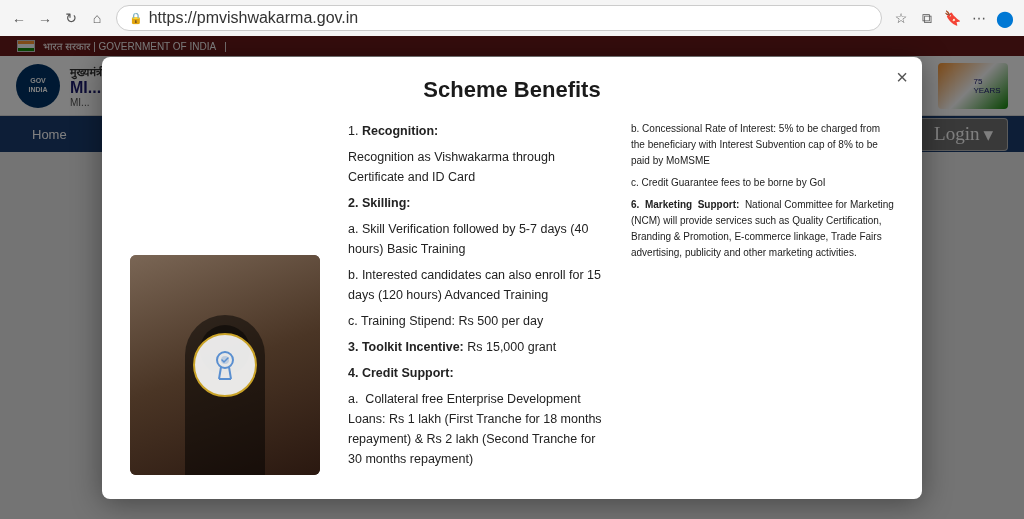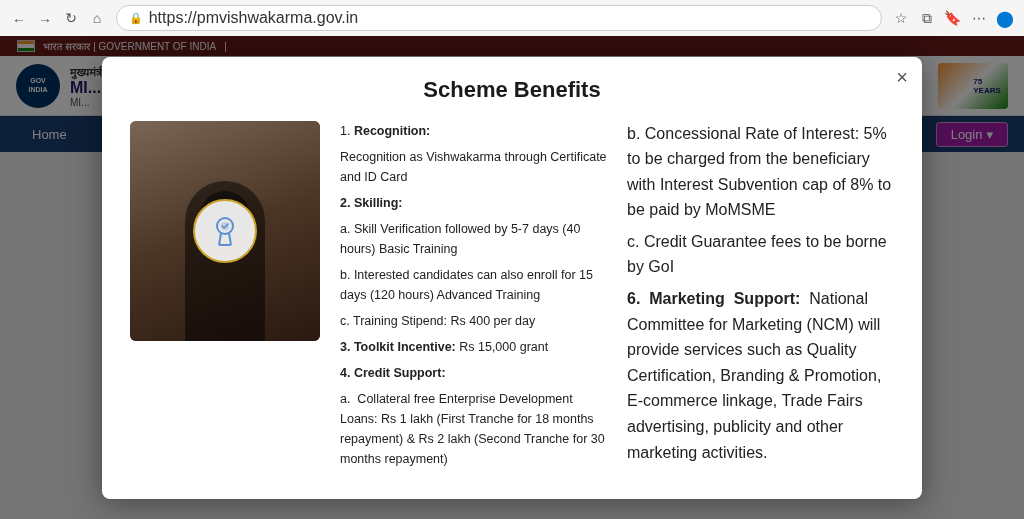--- a/index.html
+++ b/index.html
@@ -167,30 +167,31 @@
       color: white;
       font-size: 13px;
       padding: 0 16px;
       height: 44px;
       display: flex;
       align-items: center;
       cursor: pointer;
     }
     .nav-spacer { flex: 1; }
     .login-btn {
-      background: #a21caf;
+      background: #737373;
       color: white;
       border: 1px solid rgba(255,255,255,0.5);
       padding: 4px 14px;
       border-radius: 4px;
       cursor: pointer;
-      font-size: 13px;
+      font-size: 19px;
       display: flex;
       align-items: center;
       gap: 4px;
+      font-family: Liberation Serif, serif;
     }
 
     
     .modal-overlay {
       position: absolute;
       top: 0;
       left: 0;
       right: 0;
       bottom: 0;
       background: rgba(0,0,0,0.5);
@@ -224,21 +225,22 @@
     }
     .modal-title {
       text-align: center;
       font-size: 22px;
       font-weight: bold;
       color: #1a1a1a;
       margin-bottom: 18px;
     }
     .modal-body {
       display: flex;
-      gap: 20px;
+      gap: 28px;
+      align-items: flex-end;
     }
     .modal-image-side {
       flex: 0 0 190px;
       display: flex;
       flex-direction: column;
       align-items: center;
     }
     .craftsman-img {
       width: 190px;
       height: 220px;
@@ -272,21 +274,21 @@
       gap: 20px;
     }
     .col-left {
       flex: 1;
       font-size: 12.5px;
       line-height: 1.6;
       color: #222;
     }
     .col-right {
       flex: 1;
-      font-size: 16px;
+      font-size: 10px;
       line-height: 1.6;
       color: #222;
     }
     .bold { font-weight: bold; }
     p { margin-bottom: 6px; }
   </style>
 </head>
 <body>
 
 <div>
@@ -322,21 +324,21 @@
   <div class="site-header">
     <div class="logo-emblem">
       <span style="font-size:7px; text-align:center; line-height:1.2;">GOV<br>INDIA</span>
     </div>
     <div class="site-title-block">
       <div class="site-title-hi">मुख्यमंत्री...</div>
       <div class="site-title-en" style="font-size:16px; font-weight:900; color:#1a1a6e;">MI...</div>
       <div class="site-title-sub">MI...</div>
     </div>
     <div class="header-right">
-      <div class="header-logo-right" style="width:70px;height:46px;background:linear-gradient(135deg,#ff9933,#ffffff,#138808);border-radius:4px;display:flex;align-items:center;justify-content:center;font-size:8px;color:#1a1a6e;font-weight:bold;padding-left:28px;">75<br>YEARS</div>
+      <div class="header-logo-right" style="width:70px;height:46px;background:linear-gradient(135deg,#ff9933,#ffffff,#138808);border-radius:4px;display:flex;align-items:center;justify-content:center;font-size:8px;color:#1a1a6e;font-weight:normal;padding-left:28px;">75<br>YEARS</div>
     </div>
   </div>
 
   <div class="nav-bar">
     <div class="nav-item">Home</div>
     <div class="nav-spacer"></div>
     <button class="login-btn">
       <span>Login</span>
       <span>▾</span>
     </button>
@@ -370,21 +372,21 @@
         </div>
 
         <div class="modal-content-side">
 
           <div class="col-left">
             <p>1. <span class="bold">Recognition:</span></p>
             <p>Recognition as Vishwakarma through Certificate and ID Card</p>
             <p><span class="bold">2. Skilling:</span></p>
             <p>a. Skill Verification followed by 5-7 days (40 hours) Basic Training</p>
             <p>b. Interested candidates can also enroll for 15 days (120 hours) Advanced Training</p>
-            <p>c. Training Stipend: Rs 400 per day</p>
+            <p>c. Training Stipend: Rs 500 per day</p>
             <p><span class="bold">3. Toolkit Incentive:</span> Rs 15,000 grant</p>
             <p><span class="bold">4. Credit Support:</span></p>
             <p>a. &nbsp;Collateral free Enterprise Development Loans: Rs 1 lakh (First Tranche for 18 months repayment) &amp; Rs 2 lakh (Second Tranche for 30 months repayment)</p>
           </div>
 
           <div class="col-right">
             <p>b. Concessional Rate of Interest: 5% to be charged from the beneficiary with Interest Subvention cap of 8% to be paid by MoMSME</p>
             <p>c. Credit Guarantee fees to be borne by GoI</p>
             <p><span class="bold">6. &nbsp;Marketing &nbsp;Support:</span> &nbsp;National Committee for Marketing (NCM) will provide services such as Quality Certification, Branding &amp; Promotion, E-commerce linkage, Trade Fairs advertising, publicity and other marketing activities.</p>
           </div>

